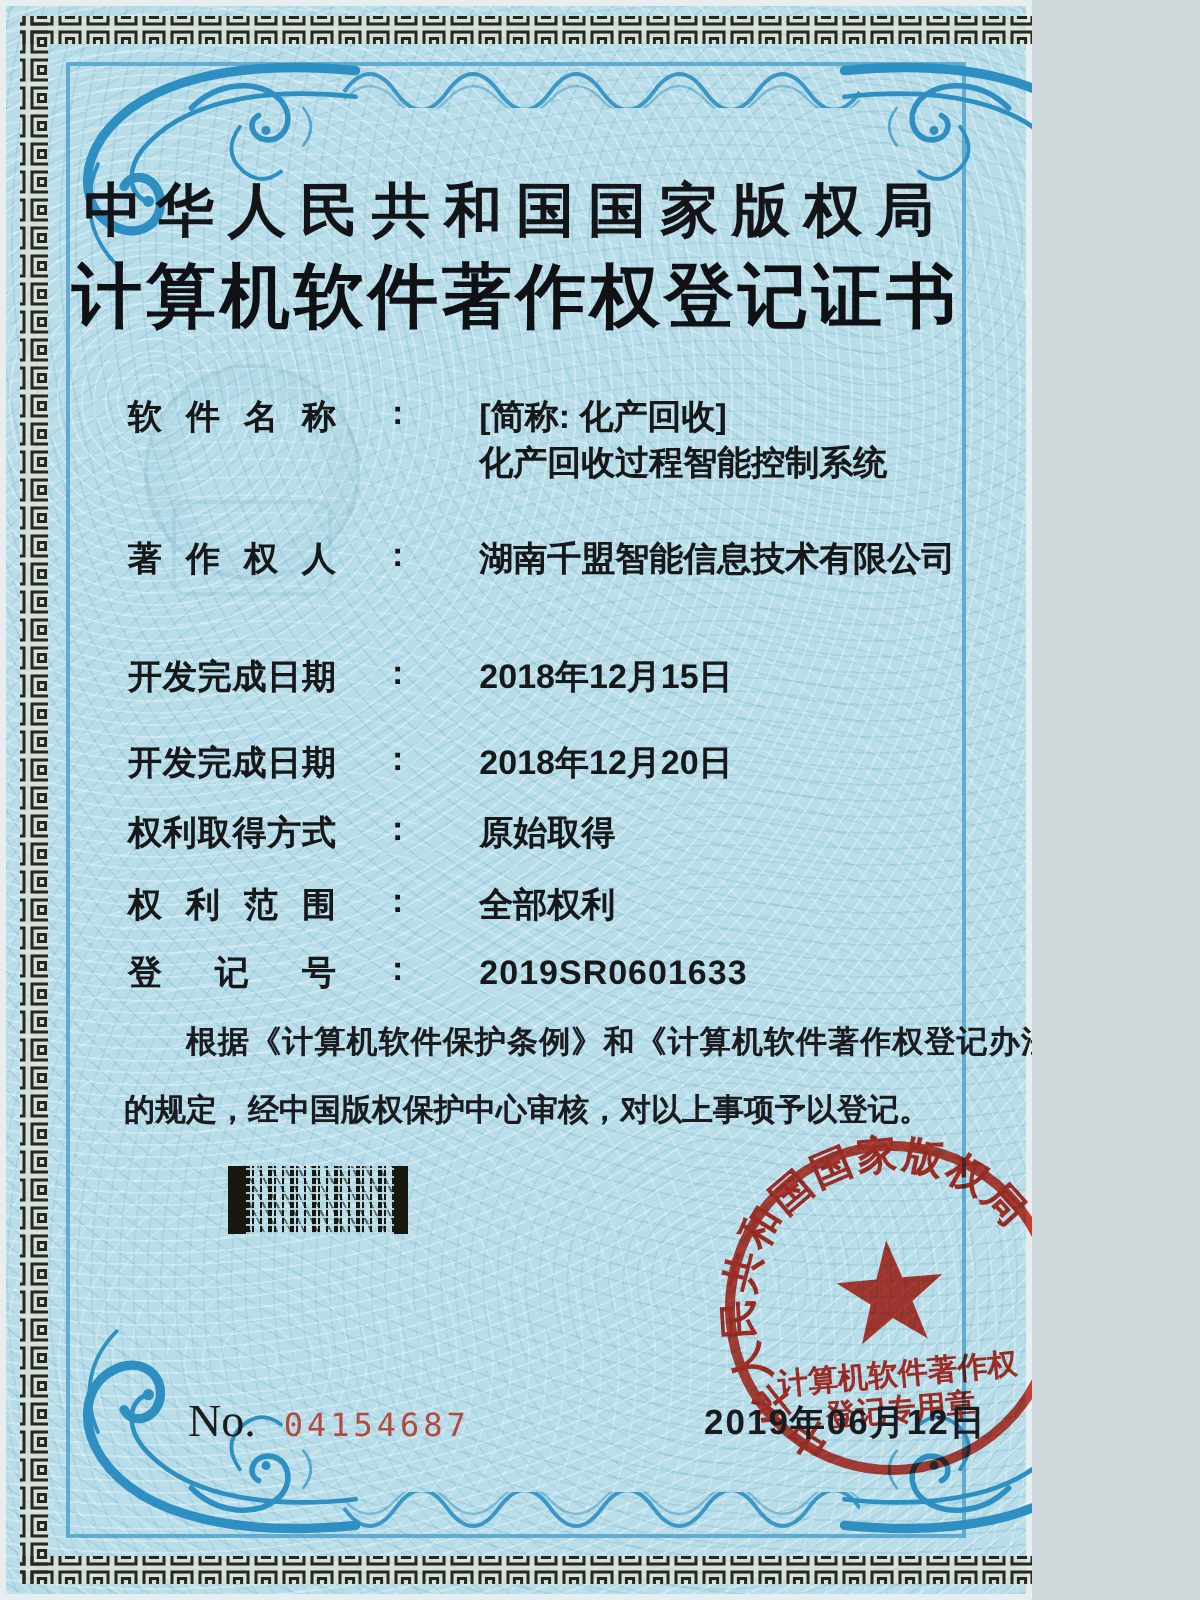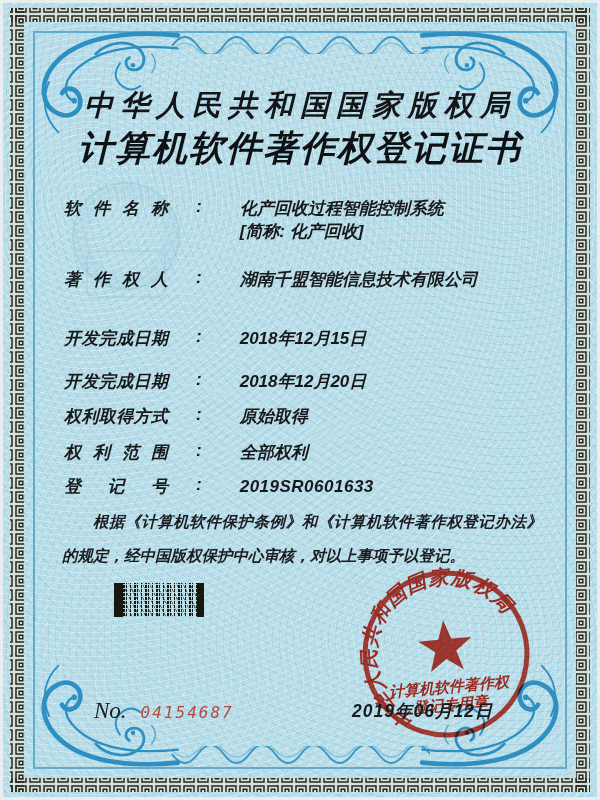--- a/index.html
+++ b/index.html
@@ -1,26 +1,25 @@
 <!DOCTYPE html>
 <html><head>
 <meta charset="utf-8">
 <style>
   html,body{margin:0;padding:0;background:#cfd8da;}
   .page{
-    position:relative; width:600px; height:800px; overflow:hidden;
+    position:relative; width:516px; height:800px; overflow:hidden;
     font-family:"Liberation Sans", sans-serif; color:#17181a;
     background-color:#b9dee9;
     background-image:
       repeating-radial-gradient(circle at 15% 25%, rgba(255,255,255,.28) 0 1px, rgba(255,255,255,0) 1px 6px),
       repeating-radial-gradient(circle at 85% 15%, rgba(64,150,180,.14) 0 1px, rgba(64,150,180,0) 1px 8px),
       repeating-radial-gradient(circle at 70% 80%, rgba(64,150,180,.12) 0 1px, rgba(64,150,180,0) 1px 7px),
       repeating-radial-gradient(circle at 25% 85%, rgba(255,255,255,.22) 0 1px, rgba(255,255,255,0) 1px 9px);
     box-shadow: inset 0 0 0 3px #e7eef0;
-    font-style: italic;
   }
   .abs{position:absolute;}
   .border-svg{left:0;top:0;}
   .inner-frame{
     left:33px; top:31px; right:33px; bottom:31px;
     border:2px solid rgba(58,151,198,.7); pointer-events:none;
   }
   .authority{
     left:0; right:0; top:86px; text-align:center;
     font-size:29px; font-weight:700; letter-spacing:7px; color:#141518;
@@ -142,22 +141,22 @@
   <div class="abs watermark"></div>
   <div class="abs watermark2"></div>
 
   <div class="abs authority">中华人民共和国国家版权局</div>
   <div class="abs cert-title">计算机软件著作权登记证书</div>
 
   <div class="abs field" style="top:197px">
     <div class="lbl">软件名称</div>
     <div class="colon">:</div>
     <div class="val">
+      <div>[简称: 化产回收]</div>
       <div>化产回收过程智能控制系统</div>
-      <div>[简称: 化产回收]</div>
     </div>
   </div>
   <div class="abs field" style="top:268px">
     <div class="lbl">著作权人</div>
     <div class="colon">:</div>
     <div class="val">湖南千盟智能信息技术有限公司</div>
   </div>
   <div class="abs field" style="top:327px">
     <div class="lbl">开发完成日期</div>
     <div class="colon">:</div>

